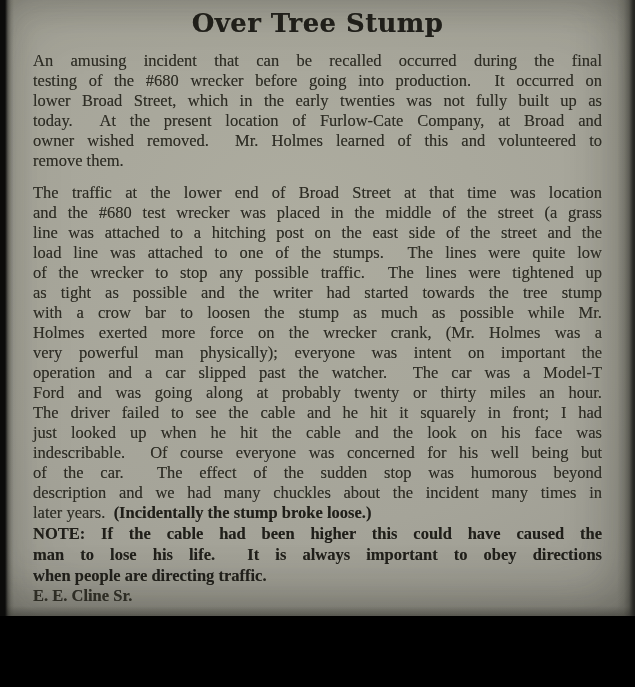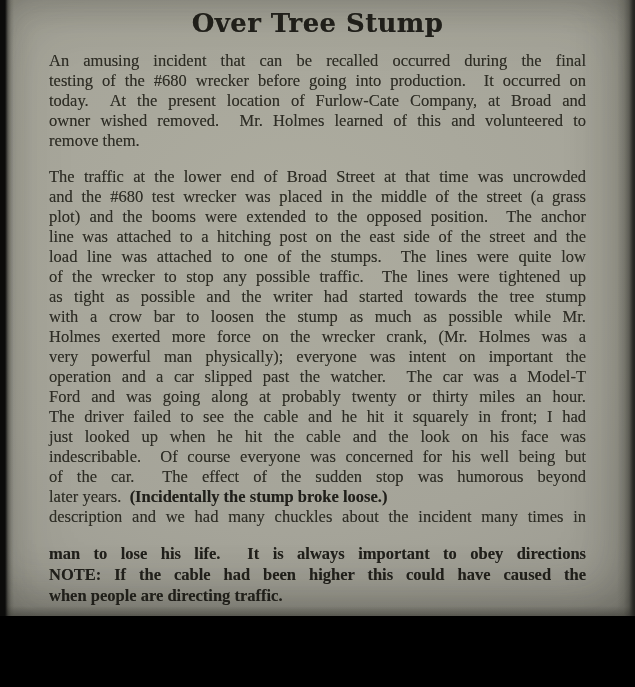--- a/index.html
+++ b/index.html
@@ -47,21 +47,21 @@
     margin:6px 0 0 0;
     text-align:center;
     font-family:"DejaVu Serif", serif;
     font-weight:bold;
     font-size:26px;
     line-height:34px;
     letter-spacing:.4px;
     color:var(--ink-dark,#201f1a);
     text-shadow:0 0 .6px rgba(32,31,26,.55);
   }
-  .para{margin:16px;}
+  .para{margin:0;}
   .line{
     font-size:16.5px;
     line-height:20px;
     color:var(--ink,#2e2d25);
     text-align:justify;
     text-align-last:justify;
     white-space:pre-wrap;
     text-shadow:0 0 .5px rgba(46,45,37,.5);
   }
   .para.bold .line{line-height:21px;}
@@ -74,47 +74,47 @@
 <div class="photo" style="--bg-light: #adac9f; --bg-mid: #a5a499; --bg-dark: #98978e; --bg-corner: #8d8d85; --edge: #0b0b0a; --ink: #2e2d25; --ink-dark: #201f1a;">
   <div class="edge-left"></div>
   <div class="edge-right"></div>
   <div class="edge-bottom"></div>
   <div class="content">
     <h1 class="title">Over Tree Stump</h1>
     <div>
         <div class="para" style="margin-top: 11px;">
           <div class="line"><span>An  amusing  incident  that  can  be  recalled  occurred  during  the  final</span></div>
           <div class="line"><span>testing of the #680 wrecker before going into production.  It occurred on</span></div>
+          <div class="line"><span>lower Broad Street, which in the early twenties was not fully built up as</span></div>
           <div class="line"><span>today.  At the present location of Furlow-Cate Company, at Broad and</span></div>
           <div class="line"><span>owner wished removed.  Mr. Holmes learned of this and volunteered to</span></div>
           <div class="line last"><span>remove them.</span></div>
         </div>
         <div class="para" style="margin-top: 12px;">
-          <div class="line"><span>The traffic at the lower end of Broad Street at that time was uncrowded</span></div>
+          <div class="line"><span>The traffic at the lower end of Broad Street at that time was location</span></div>
           <div class="line"><span>and the #680 test wrecker was placed in the middle of the street (a grass</span></div>
-          <div class="line"><span>plot) and the booms were extended to the opposed position.  The anchor</span></div>
           <div class="line"><span>line was attached to a hitching post on the east side of the street and the</span></div>
           <div class="line"><span>load line was attached to one of the stumps.  The lines were quite low</span></div>
           <div class="line"><span>of the wrecker to stop any possible traffic.  The lines were tightened up</span></div>
           <div class="line"><span>as tight as possible and the writer had started towards the tree stump</span></div>
           <div class="line"><span>with a crow bar to loosen the stump as much as possible while Mr.</span></div>
           <div class="line"><span>Holmes exerted more force on the wrecker crank, (Mr. Holmes was a</span></div>
           <div class="line"><span>very powerful man physically); everyone was intent on important the</span></div>
           <div class="line"><span>operation and a car slipped past the watcher.  The car was a Model-T</span></div>
           <div class="line"><span>Ford and was going along at probably twenty or thirty miles an hour.</span></div>
           <div class="line"><span>The driver failed to see the cable and he hit it squarely in front; I had</span></div>
           <div class="line"><span>just looked up when he hit the cable and the look on his face was</span></div>
           <div class="line"><span>indescribable.  Of course everyone was concerned for his well being but</span></div>
           <div class="line"><span>of  the  car.    The  effect  of  the  sudden  stop  was  humorous  beyond</span></div>
+          <div class="line"><span>description and we had many chuckles about the incident many times in</span></div>
           <div class="line last"><span>later years.  </span><span class="b">(Incidentally the stump broke loose.)</span></div>
-          <div class="line"><span>description and we had many chuckles about the incident many times in</span></div>
         </div>
         <div class="para bold" style="margin-top: 0px;">
+          <div class="line"><span class="b">NOTE: If the cable had been higher this could have caused the</span></div>
           <div class="line"><span class="b">man to lose his life.  It is always important to obey directions</span></div>
-          <div class="line"><span class="b">NOTE: If the cable had been higher this could have caused the</span></div>
           <div class="line last"><span class="b">when people are directing traffic.</span></div>
         </div>
         <div class="para" style="margin-top: 0px; font-weight: bold;">
           <div class="line last"><span>E. E. Cline Sr.</span></div>
         </div>
       </div>
   </div>
 </div>
 
 </body></html>

